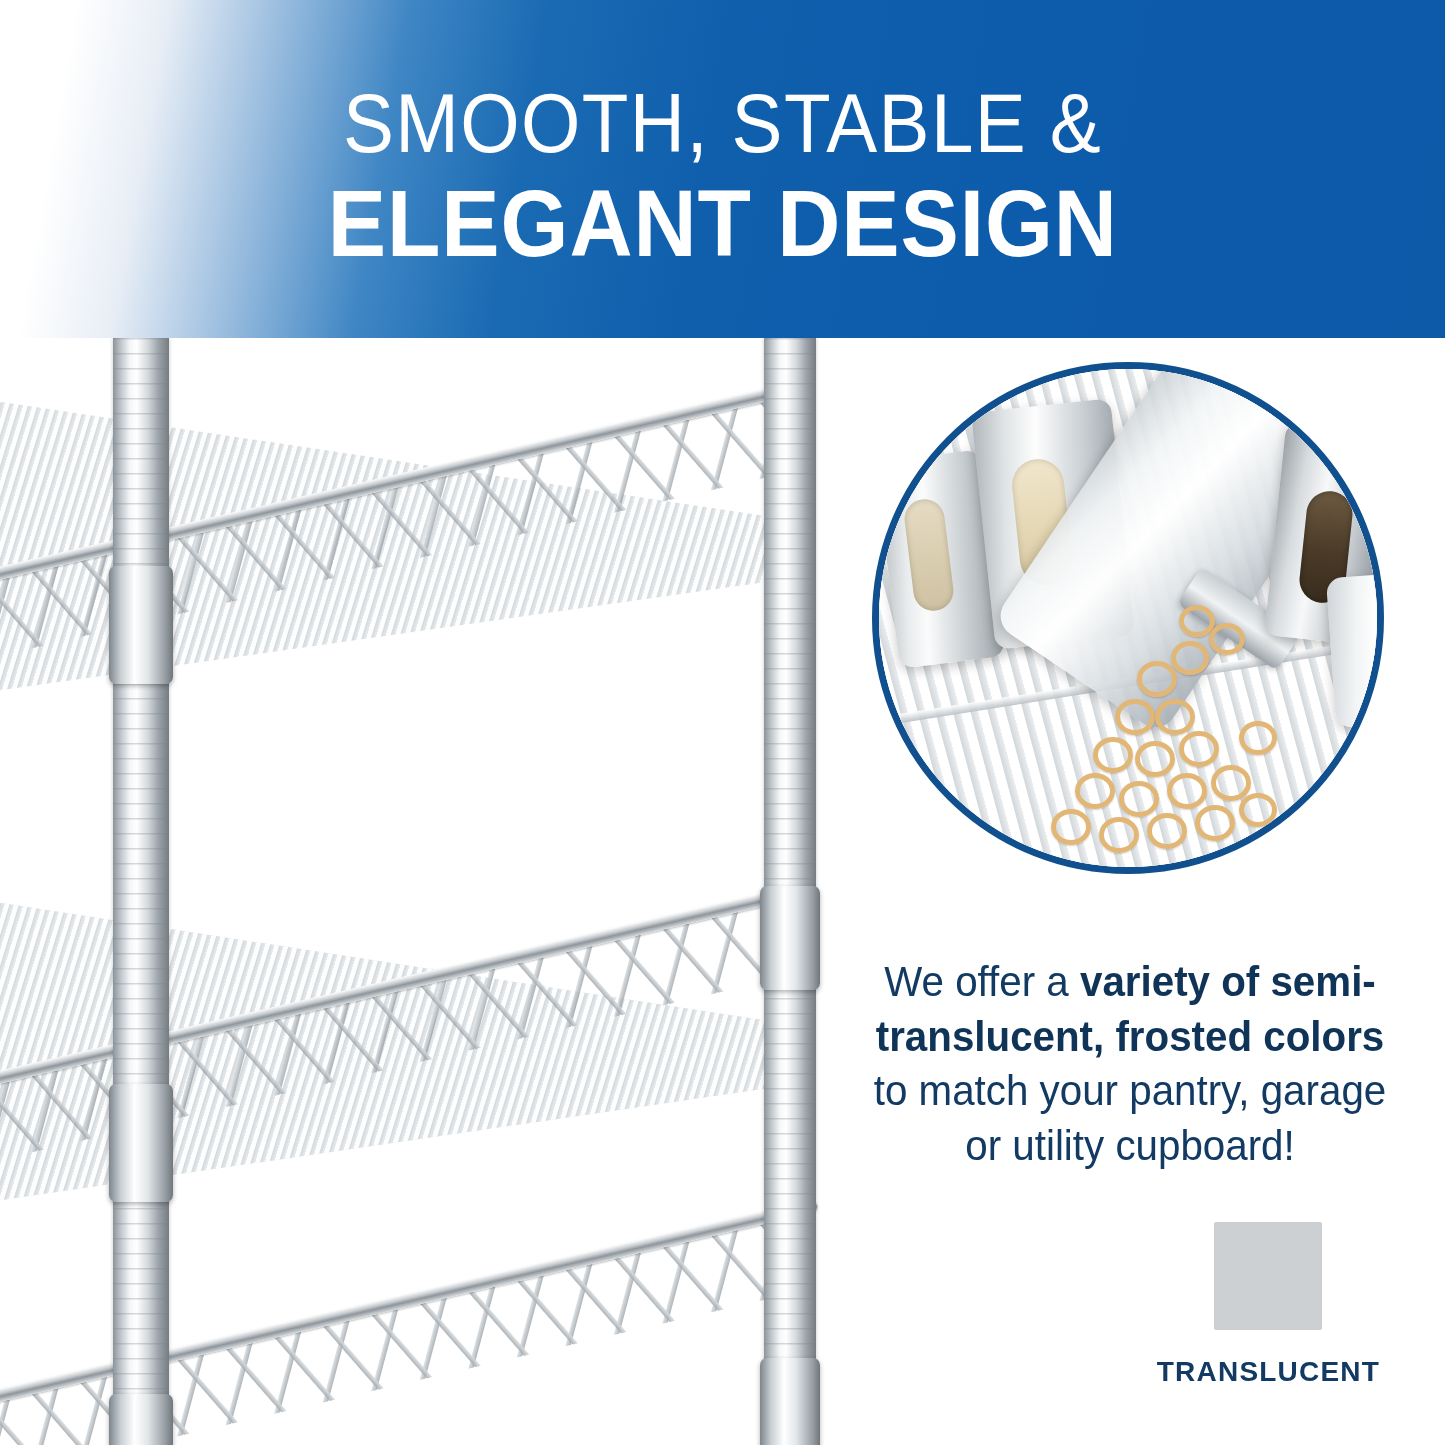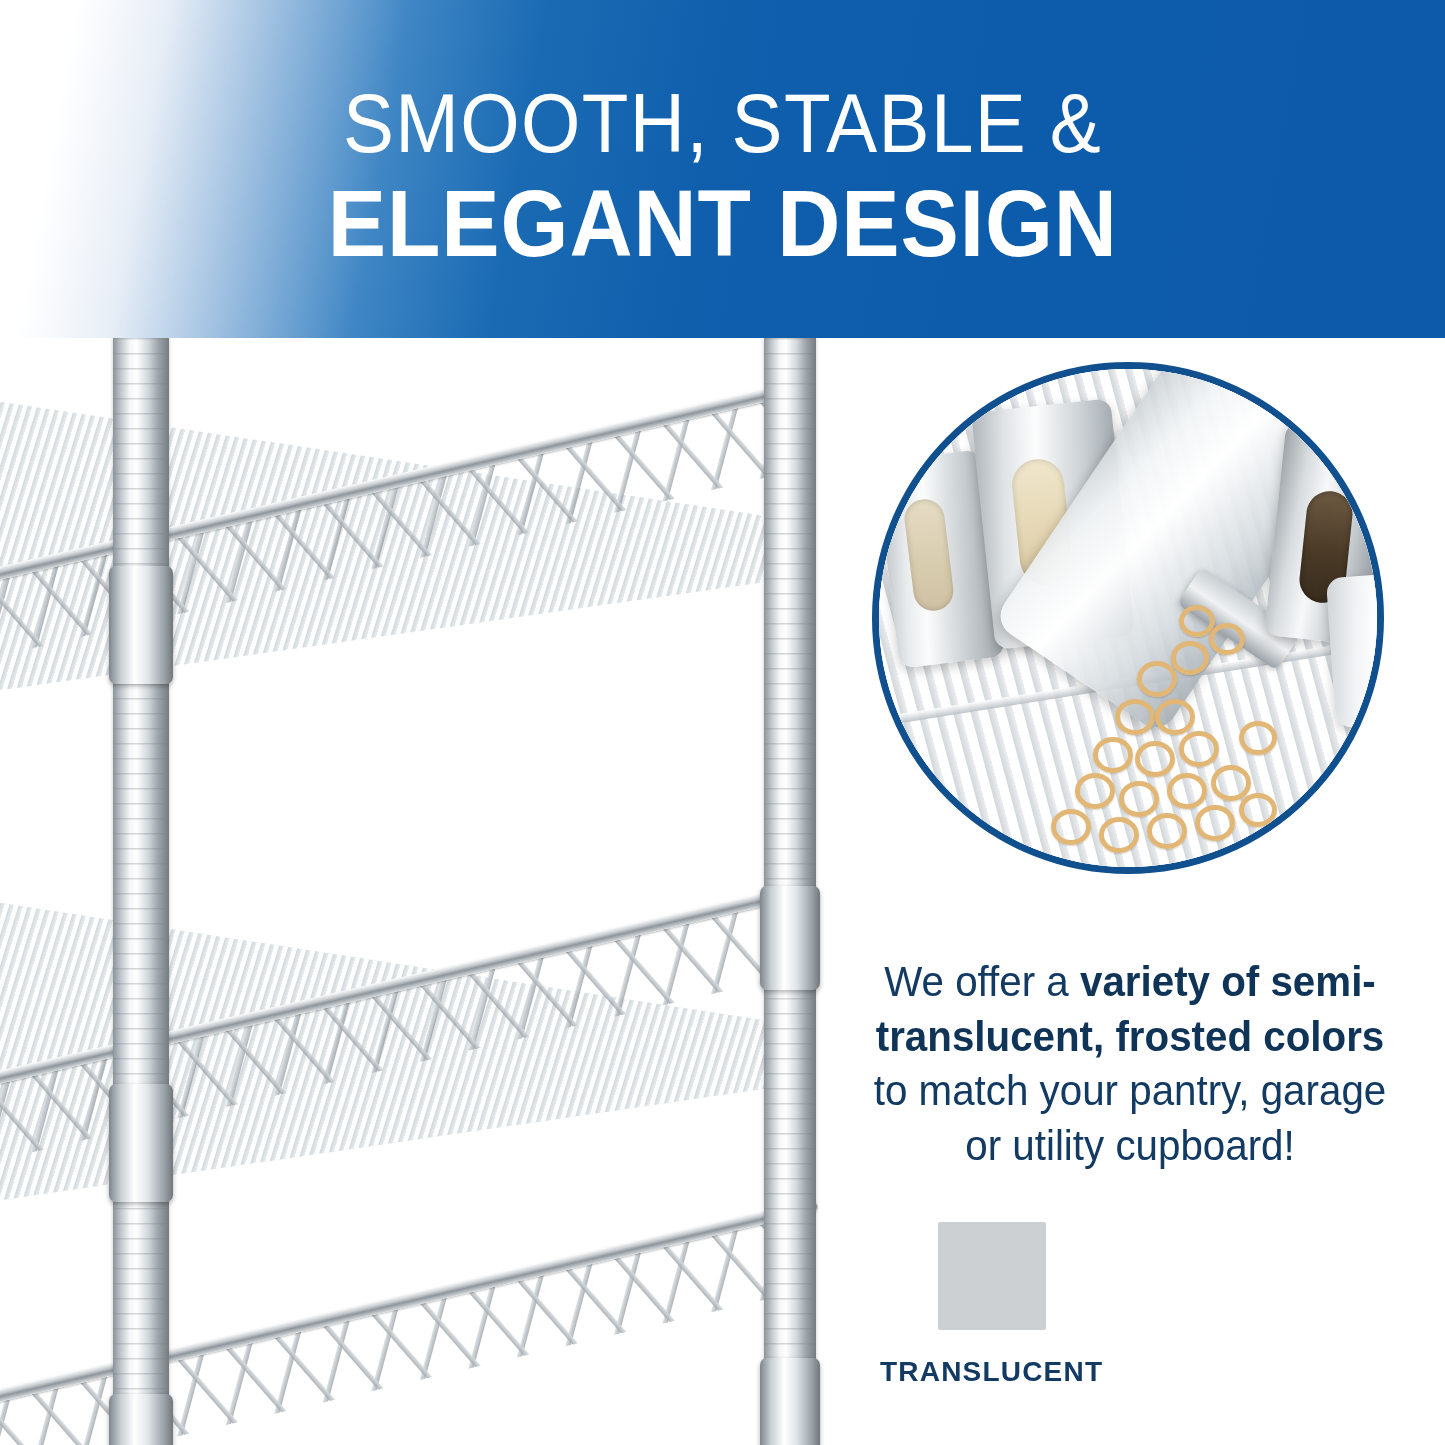--- a/index.html
+++ b/index.html
@@ -339,21 +339,21 @@
     color: #0f3457;
   }
 
   
   .swatches {
     position: absolute;
     left: 880px;
     top: 1222px;
     width: 500px;
     display: flex;
-    justify-content: flex-start;
+    justify-content: flex-end;
     gap: 128px;
   }
   .swatch-item {
     display: flex;
     flex-direction: column;
     align-items: center;
   }
   .swatch-chip {
     width: 108px;
     height: 108px;

